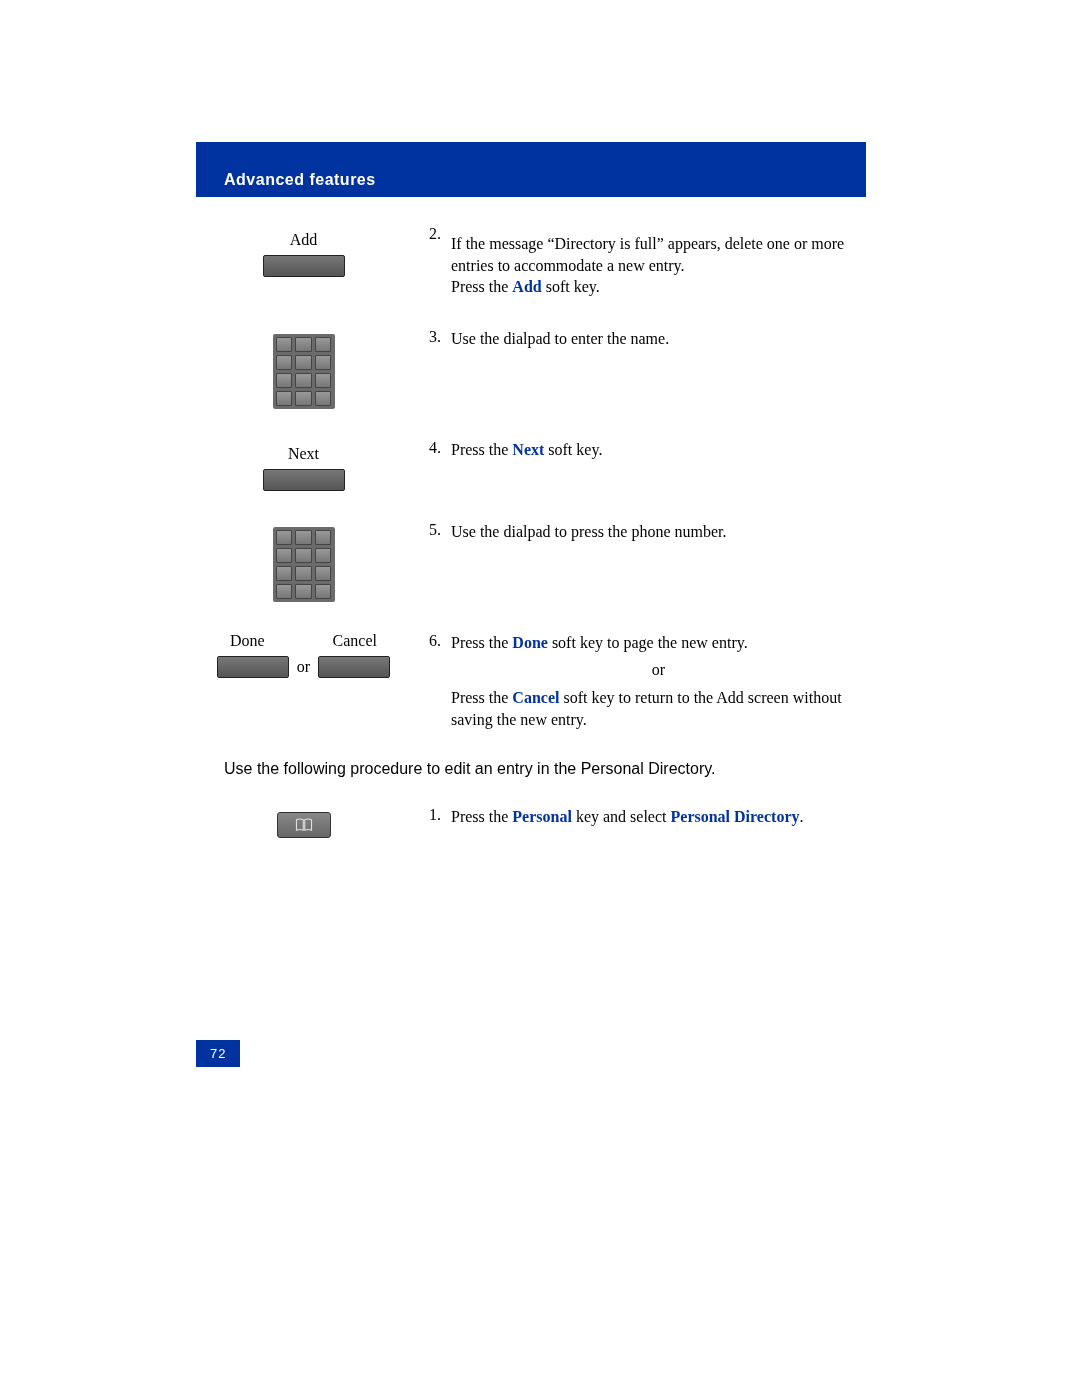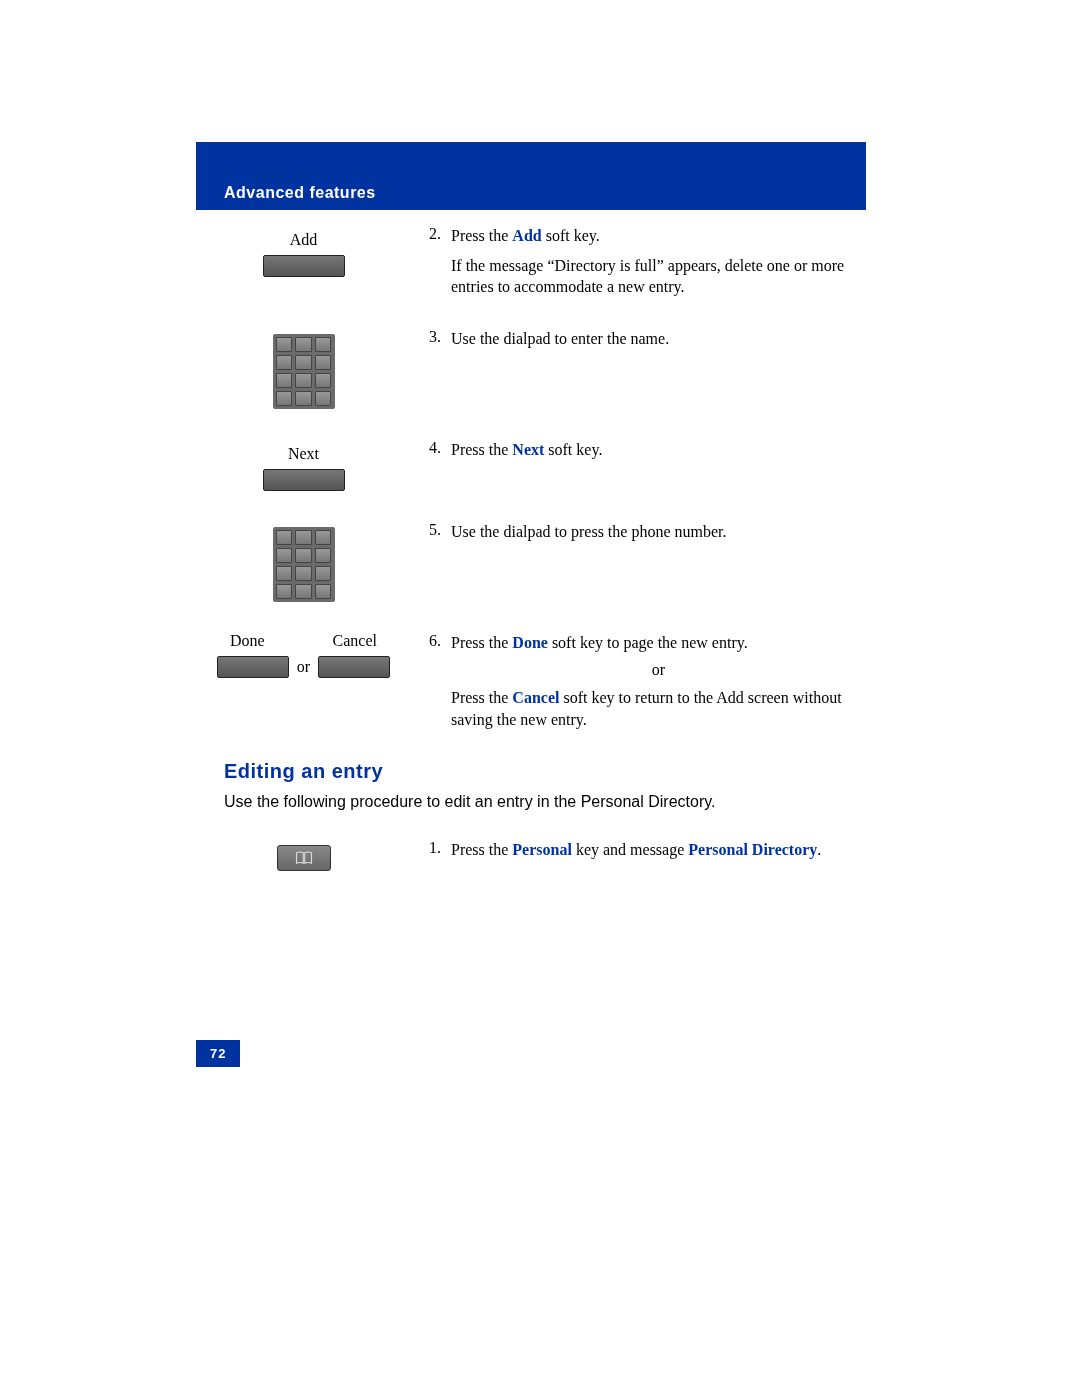--- a/index.html
+++ b/index.html
@@ -14,21 +14,21 @@
   .page {
     position: relative;
     width: 1080px;
     height: 1397px;
   }
   .header-bar {
     position: absolute;
     left: 196px;
     top: 142px;
     width: 670px;
-    height: 68px;
+    height: 55px;
     background: #0033a0;
     color: #fff;
     font-weight: bold;
     font-size: 16px;
     display: flex;
     align-items: flex-end;
     padding: 0 0 8px 28px;
     box-sizing: border-box;
     letter-spacing: 0.5px;
   }
@@ -108,21 +108,21 @@
     border:1px solid #333; border-radius:3px;
     display:flex; align-items:center; justify-content:center;
   }
   .book-icon { width:18px; height:14px; }
   .page-num-box {
     position:absolute;
     left:196px;
     top:1040px;
     background:#0033a0;
     color:#fff;
-    font-weight:bold;
+    font-weight:normal;
     font-size:13px;
     padding:6px 14px;
     letter-spacing:1px;
     text-align:center;
   }
 </style>
 </head>
 <body>
 
 <div class="page">
@@ -134,24 +134,24 @@
   <div class="content">
 
     <div class="row">
       <div class="left-col">
         <div class="softkey-label">Add</div>
         <div class="softkey"></div>
       </div>
       <div class="right-col">
         <div class="step-num">2.</div>
         <div class="step-body">
+          <div style="margin-top:8px;">If the message “Directory is full” appears, delete one or more entries to accommodate a new entry.</div>
           <div>
             <span>Press the </span><span class="bold-blue">Add</span><span> soft key.</span>
           </div>
-          <div style="margin-top:8px;">If the message “Directory is full” appears, delete one or more entries to accommodate a new entry.</div>
         </div>
       </div>
     </div>
 
     <div class="row">
       <div class="left-col">
         <div class="dialpad">
           <div class="dialpad-key"></div>
             <div class="dialpad-key"></div>
             <div class="dialpad-key"></div>
@@ -231,35 +231,34 @@
             <span>Press the </span><span class="bold-blue">Done</span><span> soft key to page the new entry.</span>
           </div>
           <div class="or-center">or</div>
           <div>
             <span>Press the </span><span class="bold-blue">Cancel</span><span> soft key to return to the Add screen without saving the new entry.</span>
           </div>
         </div>
       </div>
     </div>
 
-    <div class="section-heading">Editing an entry</div>
     <div class="intro-text">Use the following procedure to edit an entry in the Personal Directory.</div>
 
     <div class="row">
       <div class="left-col">
         <div class="dir-button">
           <svg class="book-icon" viewBox="0 0 24 18">
             <path d="M2 2 C2 2 6 0 11 2 L11 16 C6 14 2 16 2 16 Z M13 2 C18 0 22 2 22 2 L22 16 C22 16 18 14 13 16 Z" fill="none" stroke="#ddd" stroke-width="1.5"></path>
           </svg>
         </div>
       </div>
       <div class="right-col">
         <div class="step-num">1.</div>
         <div class="step-body">
-          <span>Press the </span><span class="bold-blue">Personal</span><span> key and message </span><span class="bold-blue">Personal Directory</span><span>.</span>
+          <span>Press the </span><span class="bold-blue">Personal</span><span> key and select </span><span class="bold-blue">Personal Directory</span><span>.</span>
         </div>
       </div>
     </div>
 
   </div>
 
   <div class="page-num-box">72</div>
 
 </div>
 

